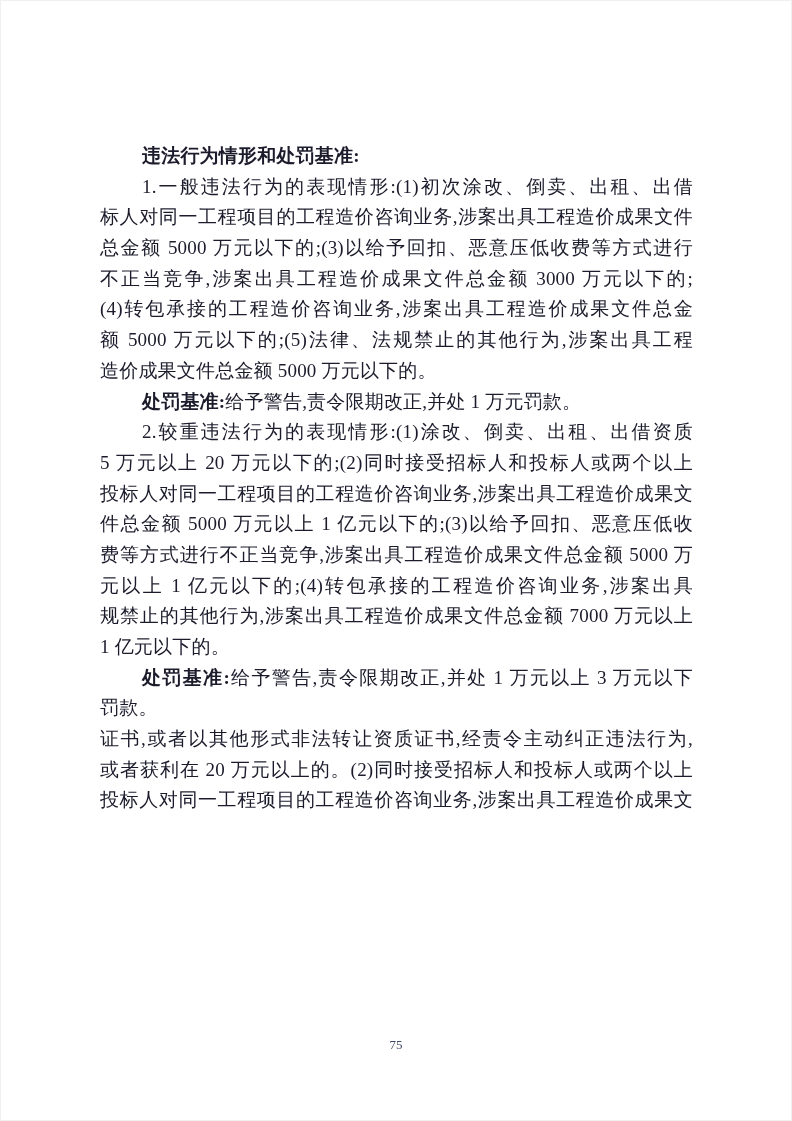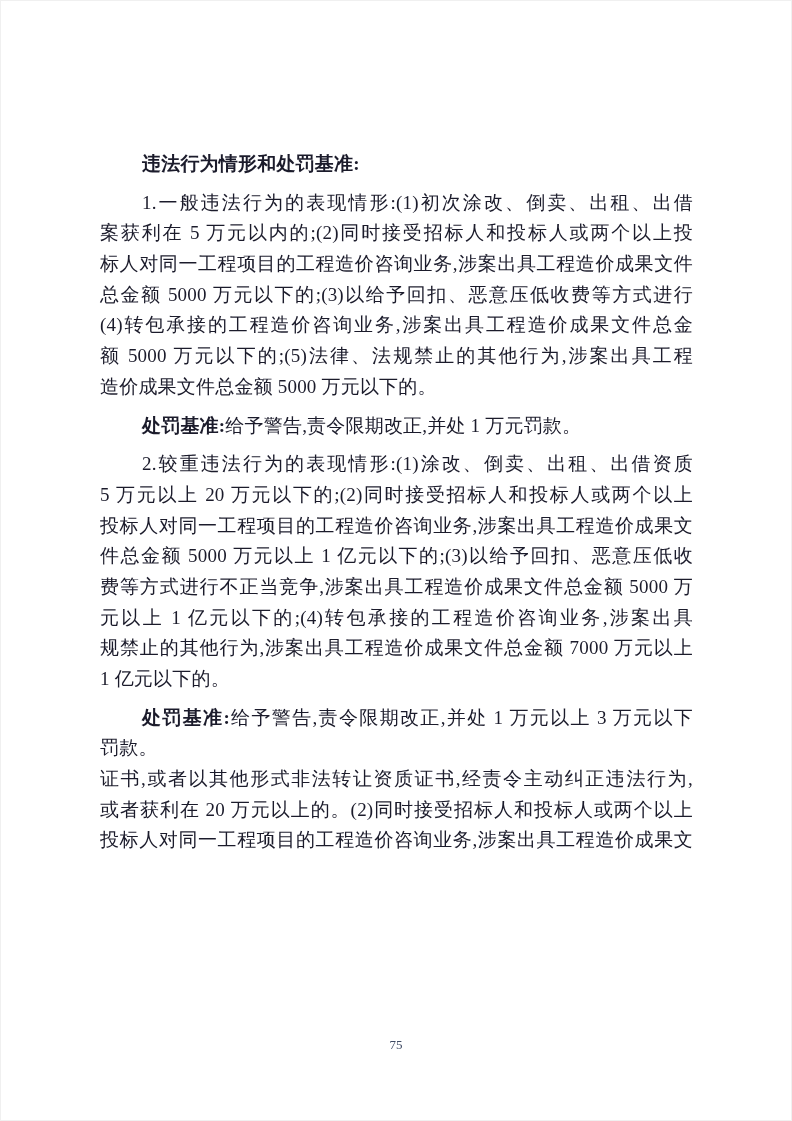--- a/index.html
+++ b/index.html
@@ -30,21 +30,20 @@
     white-space: normal;
     letter-spacing: 0.2px;
   }
   .line.justify {
     text-align: justify;
     text-align-last: justify;
     text-justify: inter-character;
   }
   .line.indent {
     text-indent: 42px;
-    margin-top: 8px;
   }
   .bold {
     font-weight: bold;
   }
   .footer {
     position: absolute;
     left: 0;
     top: 1035px;
     width: 792px;
     text-align: center;
@@ -56,23 +55,23 @@
     margin-top: 33px;
   }
 </style>
 </head>
 <body>
 
 <div class="page">
   <div class="textblock" id="textblock">
       <div class="line indent"><span class="bold">违法行为情形和处罚基准:</span></div>
       <div class="line indent justify"><span>1.一般违法行为的表现情形:(1)初次涂改、倒卖、出租、出借</span></div>
-      <div class="line justify"><span>案获利在 5 万元以内的;(2)同时接受招标人和投标人或两个以上投</span></div>
       <div class="line justify"><span>标人对同一工程项目的工程造价咨询业务,涉案出具工程造价成果文件</span></div>
       <div class="line justify"><span>总金额 5000 万元以下的;(3)以给予回扣、恶意压低收费等方式进行</span></div>
+      <div class="line justify"><span>不正当竞争,涉案出具工程造价成果文件总金额 3000 万元以下的;</span></div>
       <div class="line justify"><span>(4)转包承接的工程造价咨询业务,涉案出具工程造价成果文件总金</span></div>
       <div class="line justify"><span>额 5000 万元以下的;(5)法律、法规禁止的其他行为,涉案出具工程</span></div>
       <div class="line"><span>造价成果文件总金额 5000 万元以下的。</span></div>
       <div class="line indent"><span class="bold">处罚基准:</span><span>给予警告,责令限期改正,并处 1 万元罚款。</span></div>
       <div class="line indent justify"><span>2.较重违法行为的表现情形:(1)涂改、倒卖、出租、出借资质</span></div>
       <div class="line justify"><span>5 万元以上 20 万元以下的;(2)同时接受招标人和投标人或两个以上</span></div>
       <div class="line justify"><span>投标人对同一工程项目的工程造价咨询业务,涉案出具工程造价成果文</span></div>
       <div class="line justify"><span>件总金额 5000 万元以上 1 亿元以下的;(3)以给予回扣、恶意压低收</span></div>
       <div class="line justify"><span>费等方式进行不正当竞争,涉案出具工程造价成果文件总金额 5000 万</span></div>
       <div class="line justify"><span>元以上 1 亿元以下的;(4)转包承接的工程造价咨询业务,涉案出具</span></div>

